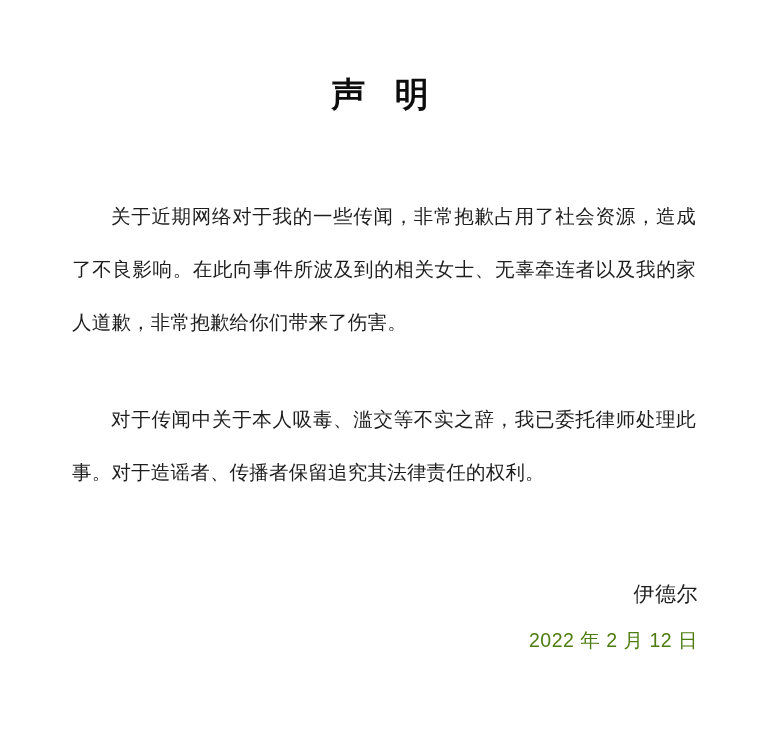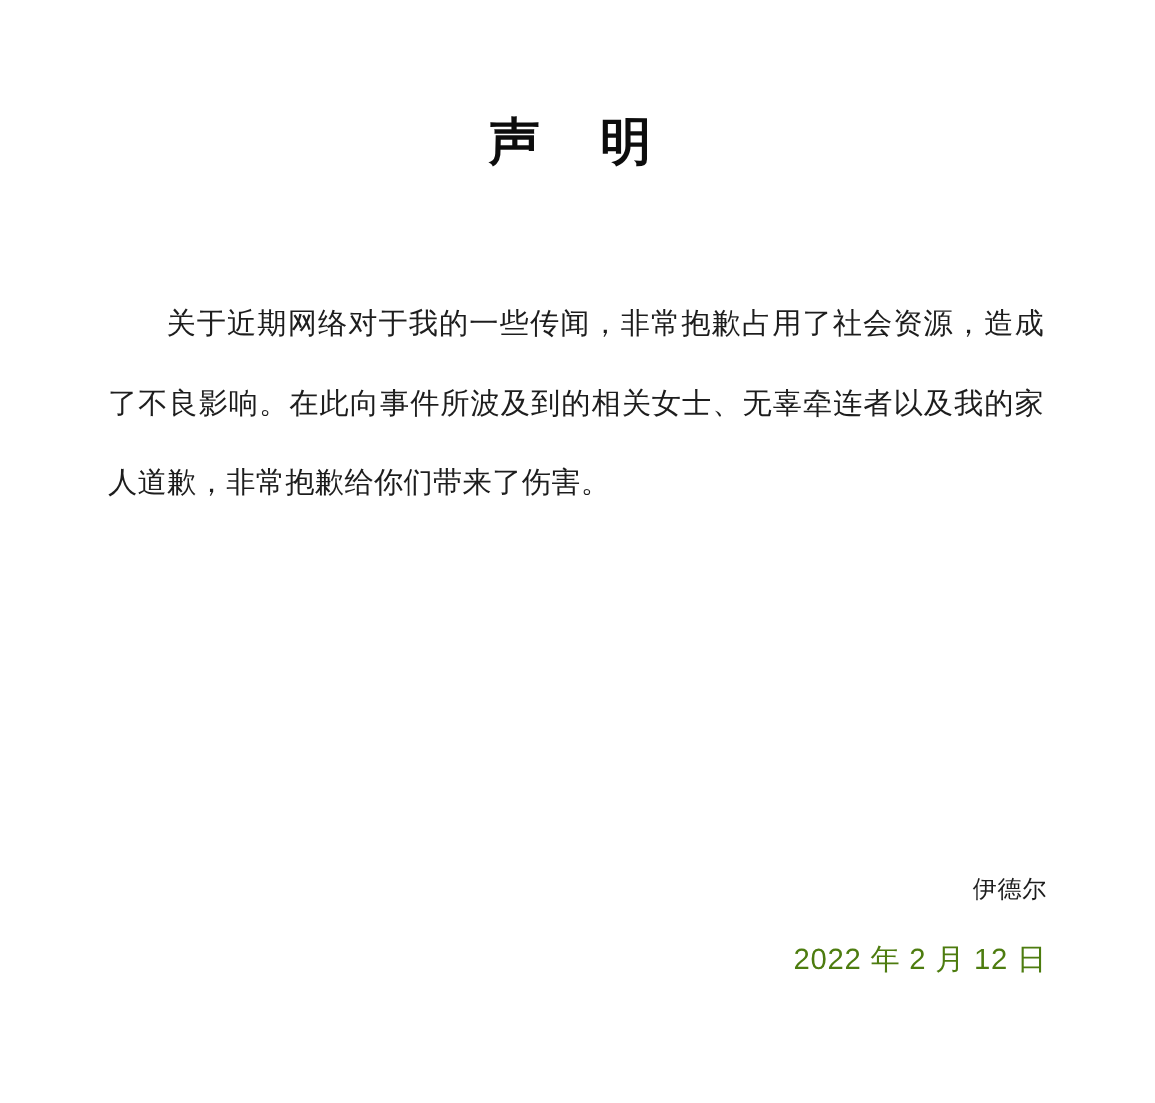--- a/index.html
+++ b/index.html
@@ -24,21 +24,21 @@
   }
   .statement-title {
     text-align: center;
     font-size: 34px;
     font-weight: bold;
     letter-spacing: 10px;
     color: #0d0d0d;
     margin: 0;
     padding-top: 72px;
     padding-bottom: 0;
-    font-family: Liberation Mono, monospace;
+    font-family: Liberation Sans, sans-serif;
   }
   .body-block {
     margin-top: 72px;
   }
   .paragraph {
     font-size: 19.5px;
     line-height: 53px;
     color: #1d1d1d;
     text-align: justify;
     text-justify: inter-ideograph;
@@ -49,41 +49,42 @@
   .paragraph:last-of-type {
     margin-bottom: 0;
   }
   .signature-block {
     position: absolute;
     right: 72px;
     bottom: 72px;
     text-align: right;
   }
   .sign-name {
-    font-size: 16px;
+    font-size: 21px;
     line-height: 46px;
     color: #1d1d1d;
     letter-spacing: 0.5px;
   }
   .sign-date {
     font-size: 19.5px;
     line-height: 46px;
     color: #4d7c0f;
     letter-spacing: 0.5px;
   }
 </style>
 </head>
 <body>
 
 <div class="page">
 
   <h1 class="statement-title">声  明</h1>
 
   <div class="body-block">
     <p class="paragraph">关于近期网络对于我的一些传闻，非常抱歉占用了社会资源，造成了不良影响。在此向事件所波及到的相关女士、无辜牵连者以及我的家人道歉，非常抱歉给你们带来了伤害。</p>
+    <p class="paragraph">对于传闻中关于本人吸毒、滥交等不实之辞，我已委托律师处理此事。对于造谣者、传播者保留追究其法律责任的权利。</p>
   </div>
 
   <div class="signature-block">
     <div class="sign-name">伊德尔</div>
     <div class="sign-date">2022 年 2 月 12 日</div>
   </div>
 
 </div>
 
 </body></html>

